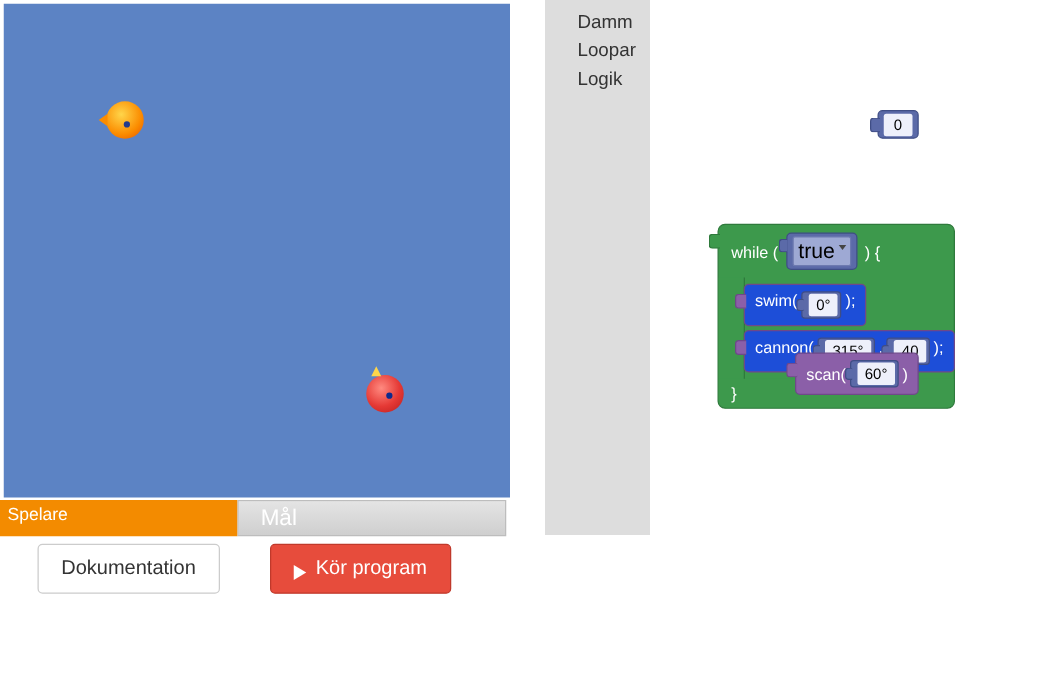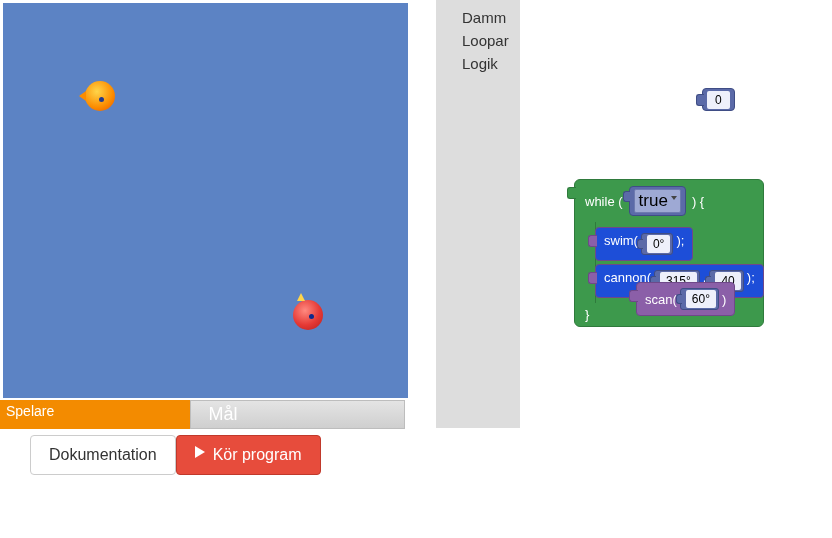--- a/index.html
+++ b/index.html
@@ -75,39 +75,40 @@
     color: #fff;
     flex: 1;
     padding: 3px 18px;
     border: 1px solid #bdbdbd;
     font-size: 18px;
   }
   .buttons {
     position: absolute;
     left: 0; top: 435px;
     display: flex;
+    gap: 40px;
     padding-left: 30px;
   }
   .btn {
     padding: 10px 18px;
     font-size: 16px;
     border-radius: 4px;
     cursor: pointer;
   }
   .btn-doc {
     background: #fff;
     border: 1px solid #ccc;
     color: #333;
   }
   .btn-run {
     background: #e74c3c;
     border: 1px solid #c0392b;
     color: #fff;
     display: flex;
-    align-items: flex-start;
+    align-items: flex-end;
     gap: 8px;
   }
   .btn-run .tri {
     width: 0; height: 0;
     border-top: 6px solid transparent;
     border-bottom: 6px solid transparent;
     border-left: 10px solid #fff;
   }
   .category-col {
     position: absolute;

